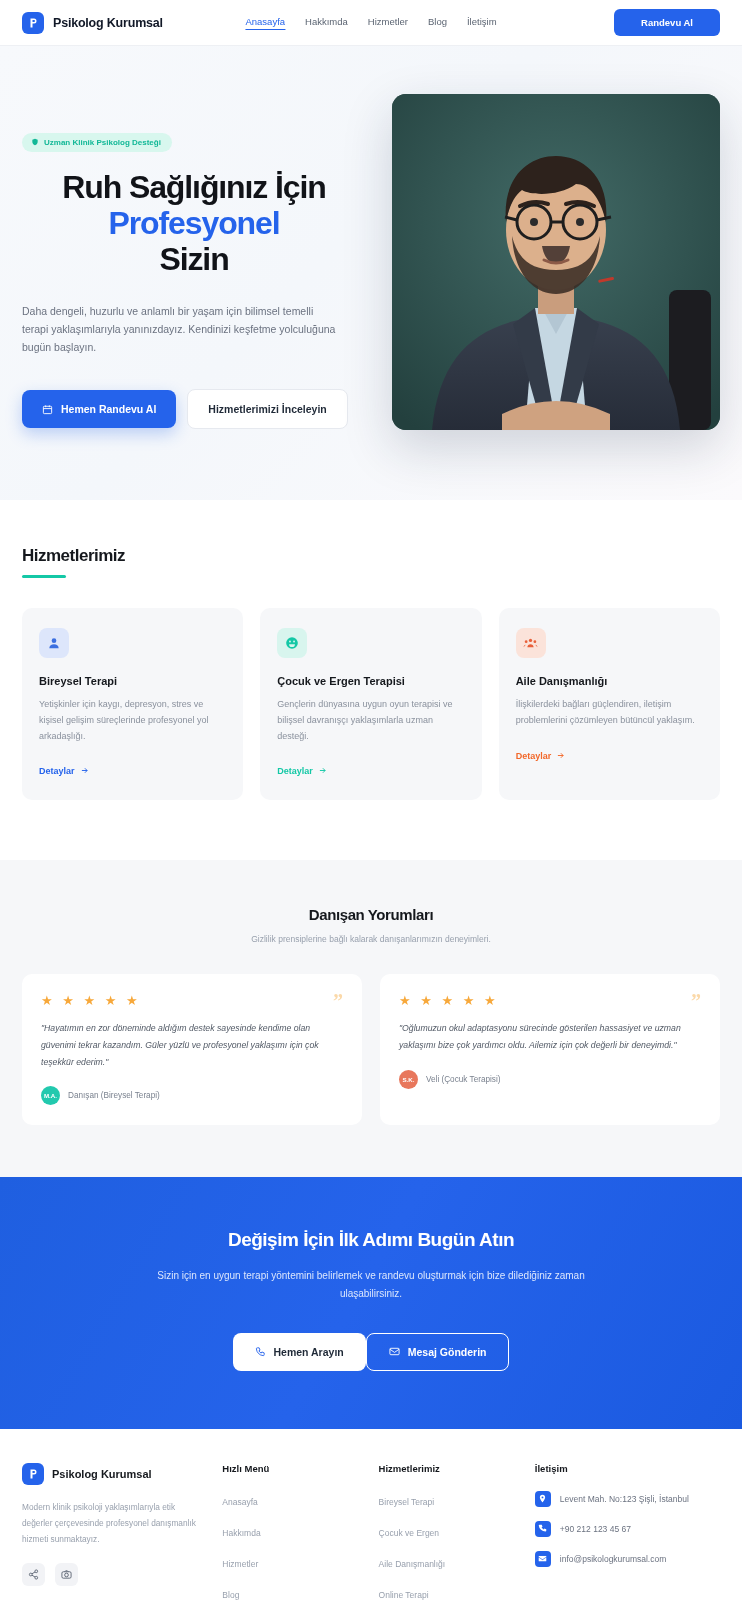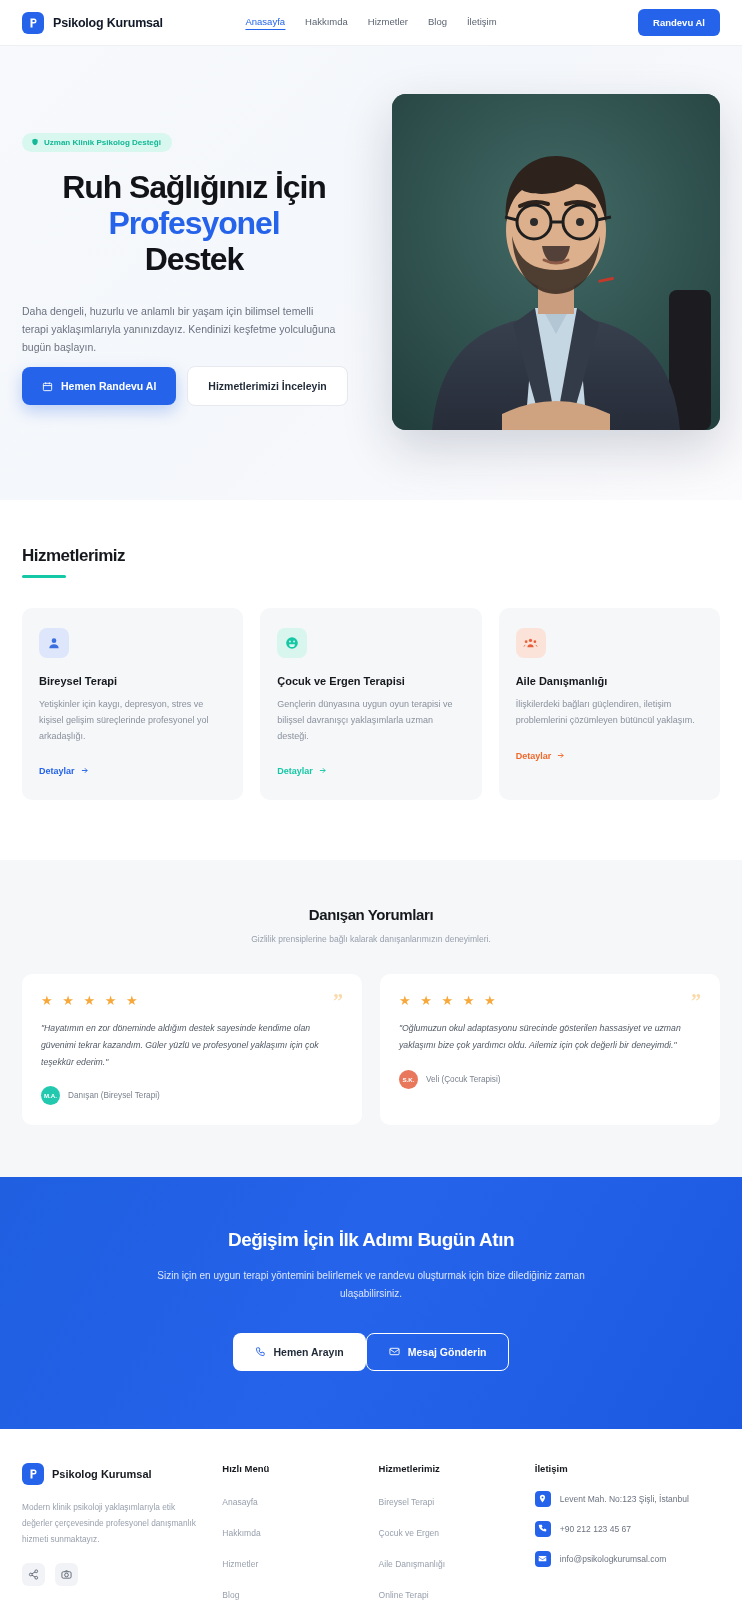--- a/index.html
+++ b/index.html
@@ -38,21 +38,21 @@
     font-size: 9.5px; color: #5b6472; text-decoration: none;
     padding-bottom: 2px; white-space: nowrap;
   }
   .nav a.active { color: #2563eb; border-bottom: 1.5px solid #2563eb; }
 
   .btn-head {
     margin-left: auto;
     background: #2563eb; color: #fff;
     font-size: 9.5px; font-weight: 700;
     border: none; border-radius: 6px;
-    padding: 8px 15px; cursor: pointer; white-space: nowrap;
+    padding: 8px 27px; cursor: pointer; white-space: nowrap;
   }
 
   
   .hero {
     background: linear-gradient(135deg, #f7f9fc 0%, #f4f7fb 45%, #fbfafc 100%);
     padding: 48px 22px 70px 22px;
     display: flex; gap: 26px; align-items: flex-start;
     position: relative; min-height: 440px;
   }
   .hero-left { width: 352px; padding-top: 38px; }
@@ -65,21 +65,21 @@
   }
   .badge svg { display:block; }
   h1.hero-title {
     font-size: 32px; line-height: 1.14; font-weight: 800;
     color: #111318; letter-spacing: -1.1px; margin-bottom: 24px; text-align: center;
   }
   h1.hero-title .accent { color: #2563eb; display:block; }
   h1.hero-title span.l { display:block; }
   .hero-sub {
     font-size: 10.5px; line-height: 1.72; color: #6b7280;
-    width: 320px; margin-bottom: 10px;
+    width: 320px; margin-bottom: 33px;
   }
   .hero-actions { display: flex; gap: 11px; align-items: center; }
   .btn-primary {
     display: inline-flex; align-items: center; gap: 8px;
     background: #2563eb; color: #fff;
     font-size: 10.5px; font-weight: 700;
     border: none; border-radius: 8px;
     padding: 13px 20px; cursor: pointer; white-space: nowrap;
     box-shadow: 0 6px 16px rgba(37,99,235,0.28);
   }
@@ -244,21 +244,21 @@
     <div class="badge">
       <svg width="8" height="8" viewBox="0 0 24 24" fill="#12b897">
         <path d="M12 2l8 3v6c0 5-3.4 9.4-8 11-4.6-1.6-8-6-8-11V5l8-3z"></path>
       </svg>
       <span>Uzman Klinik Psikolog Desteği</span>
     </div>
 
     <h1 class="hero-title">
       <span class="l">Ruh Sağlığınız İçin</span>
       <span class="accent">Profesyonel</span>
-      <span class="l">Destek</span>
+      <span class="l">Sizin</span>
     </h1>
 
     <p class="hero-sub">Daha dengeli, huzurlu ve anlamlı bir yaşam için bilimsel temelli terapi yaklaşımlarıyla yanınızdayız. Kendinizi keşfetme yolculuğuna bugün başlayın.</p>
 
     <div class="hero-actions">
       <button class="btn-primary">
         <svg width="11" height="11" viewBox="0 0 24 24" fill="none" stroke="#fff" stroke-width="2">
           <rect x="3" y="5" width="18" height="16" rx="2"></rect>
             <path d="M3 10h18M8 3v4M16 3v4"></path>
         </svg>

